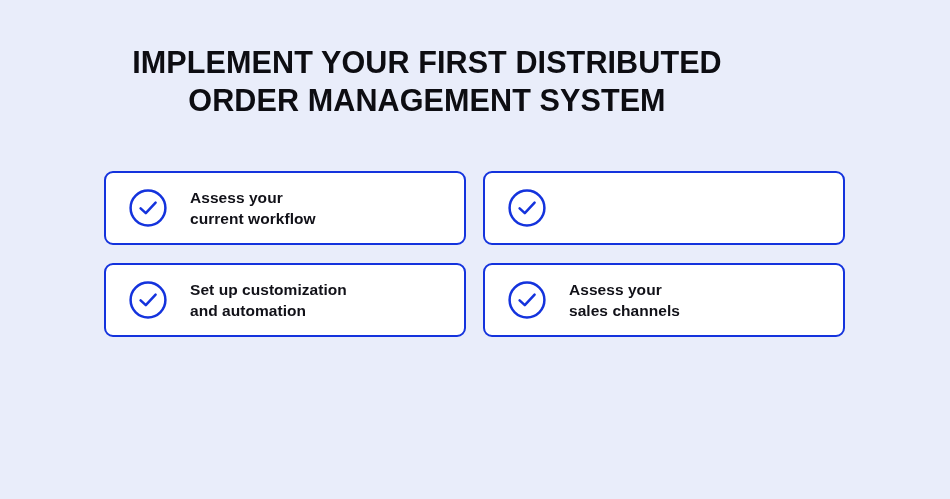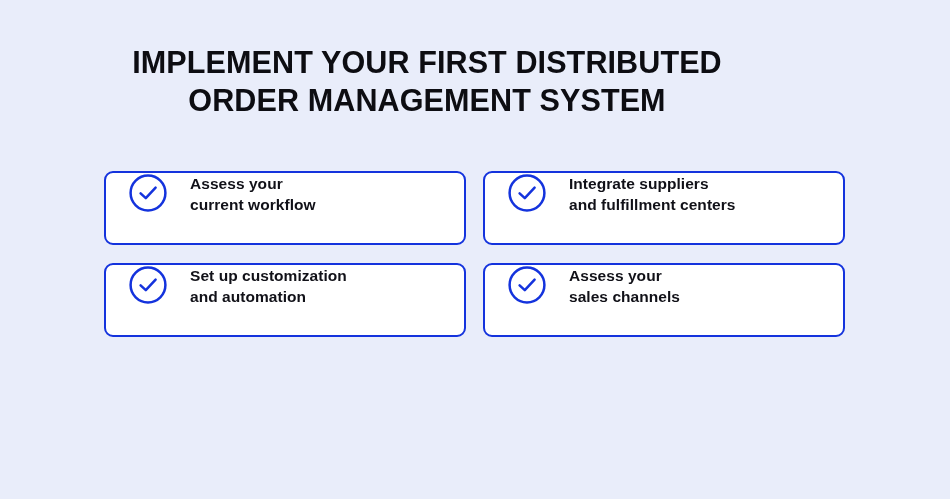--- a/index.html
+++ b/index.html
@@ -55,21 +55,21 @@
     grid-row-gap: 18px;
   }
 
   .card {
     box-sizing: border-box;
     height: 74px;
     background: #ffffff;
     border: 2.5px solid #1433dd;
     border-radius: 9px;
     display: flex;
-    align-items: flex-start;
+    align-items: center;
     padding-left: 22px;
   }
 
   .card-icon {
     flex: 0 0 auto;
     width: 40px;
     height: 40px;
     display: block;
   }
 
@@ -107,22 +107,20 @@
 current workflow</span>
     </div>
 
     <div class="card">
       <span class="card-icon">
         <svg width="40" height="40" viewBox="0 0 40 40" aria-hidden="true">
           <circle cx="20" cy="20" r="17.4" fill="none" stroke="#1433dd" stroke-width="2.5"></circle>
           <path d="M12.6 20.3 L17.8 25.2 L27.6 14.7" fill="none" stroke="#1433dd" stroke-width="2.5" stroke-linecap="round" stroke-linejoin="round"></path>
         </svg>
       </span>
-      <span class="card-text">Integrate suppliers
-and fulfillment centers</span>
     </div>
 
 
     <div class="card">
       <span class="card-icon">
         <svg width="40" height="40" viewBox="0 0 40 40" aria-hidden="true">
           <circle cx="20" cy="20" r="17.4" fill="none" stroke="#1433dd" stroke-width="2.5"></circle>
           <path d="M12.6 20.3 L17.8 25.2 L27.6 14.7" fill="none" stroke="#1433dd" stroke-width="2.5" stroke-linecap="round" stroke-linejoin="round"></path>
         </svg>
       </span>

